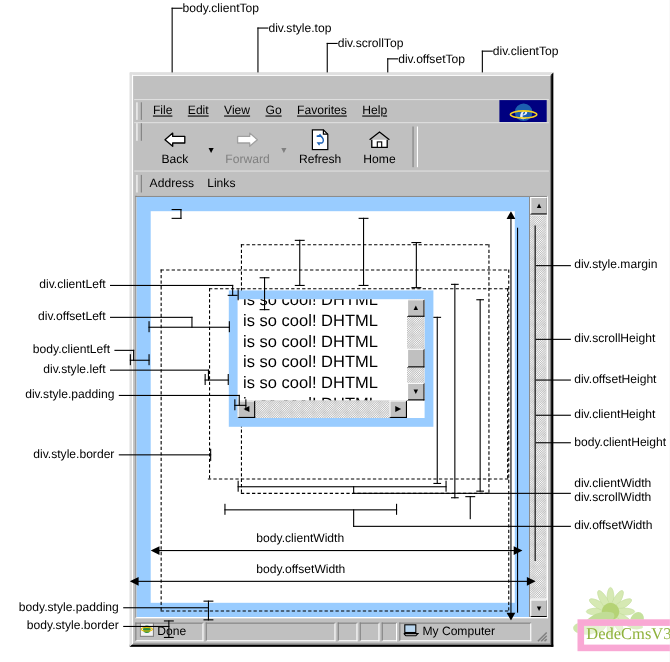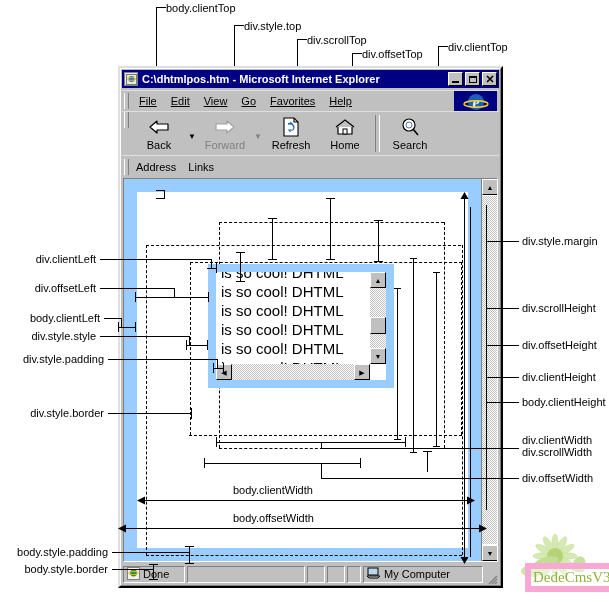--- a/index.html
+++ b/index.html
@@ -246,43 +246,20 @@
   <div class="ln h" style="left:352px;top:53px;width:10px;"></div>
   <div class="ln v" style="left:352px;top:53px;height:200px;"></div>
 
   <div class="lab" style="left:448px;top:41px;">div.clientTop</div>
   <div class="ln h" style="left:438px;top:46px;width:10px;"></div>
   <div class="ln v" style="left:438px;top:46px;height:214px;"></div>
 
   <div class="ie">
     <div class="ie-in"></div>
 
-    <div class="titlebar">
-      <div class="ie-logo-sm">
-        <svg width="11" height="11" viewBox="0 0 11 11" aria-hidden="true">
-          <rect x="0.5" y="0.5" width="10" height="10" fill="#e8e8e8" stroke="#7a7a7a"></rect>
-          <circle cx="5.5" cy="5" r="3" fill="#2a6fc0"></circle>
-          <ellipse cx="5.5" cy="5" rx="4.2" ry="1.4" fill="none" stroke="#f0c000" stroke-width="1"></ellipse>
-        </svg>
-      </div>
-      <div class="title-txt">C:\dhtmlpos.htm - Microsoft Internet Explorer</div>
-      <div class="wbtns">
-        <div class="wbtn">
-          <span style="display:block;width:7px;height:2px;background:#000;margin-top:6px;"></span>
-        </div>
-        <div class="wbtn">
-          <span style="display:block;width:8px;height:7px;border:1px solid #000;border-top-width:2px;box-sizing:border-box;"></span>
-        </div>
-        <div class="wbtn">
-          <svg width="8" height="8" viewBox="0 0 8 8" aria-hidden="true">
-            <path d="M1 1 L7 7 M7 1 L1 7" stroke="#000" stroke-width="1.6" fill="none"></path>
-          </svg>
-        </div>
-      </div>
-    </div>
 
     <div class="menubar">
       <div class="grip"></div>
       <div class="menu-item"><u>File</u></div>
       <div class="menu-item"><u>Edit</u></div>
       <div class="menu-item"><u>View</u></div>
       <div class="menu-item"><u>Go</u></div>
       <div class="menu-item"><u>Favorites</u></div>
       <div class="menu-item"><u>Help</u></div>
       <div class="ie-badge">
@@ -329,30 +306,20 @@
         <div class="tb-ico">
           <svg width="22" height="18" viewBox="0 0 22 18" aria-hidden="true">
             <path d="M2 9 L11 2 L20 9" fill="none" stroke="#000" stroke-width="1.2"></path>
             <path d="M4 9 V16 H18 V9" fill="#fff" stroke="#000" stroke-width="1.2"></path>
             <rect x="9" y="11" width="4" height="5" fill="#fff" stroke="#000" stroke-width="1"></rect>
           </svg>
         </div>
         <span>Home</span>
       </div>
       <div class="tb-sep"></div>
-      <div class="tb-btn">
-        <div class="tb-ico">
-          <svg width="20" height="20" viewBox="0 0 20 20" aria-hidden="true">
-            <circle cx="9" cy="8" r="6" fill="#fff" stroke="#000" stroke-width="1.2"></circle>
-            <circle cx="9" cy="8" r="3" fill="none" stroke="#4a7ab5" stroke-width="1"></circle>
-            <path d="M13 12 L18 18" stroke="#000" stroke-width="1.6"></path>
-          </svg>
-        </div>
-        <span>Search</span>
-      </div>
     </div>
 
     <div class="addrbar">
       <div class="grip"></div>
       <span class="addr-lbl">Address</span>
       <span class="links-lbl">Links</span>
     </div>
 
     <div class="client">
 
@@ -441,21 +408,21 @@
   <div class="ln v" style="left:135px;top:292px;height:10px;"></div>
   <div class="ln v" style="left:208px;top:292px;height:10px;"></div>
 
   <div class="lab r" style="left:0;top:312px;width:100px;">body.clientLeft</div>
   <div class="ln h" style="left:104px;top:318px;width:18px;"></div>
   <div class="ln v" style="left:121px;top:318px;height:10px;"></div>
   <div class="ln h" style="left:118px;top:327px;width:18px;"></div>
   <div class="ln v" style="left:118px;top:322px;height:10px;"></div>
   <div class="ln v" style="left:135px;top:322px;height:10px;"></div>
 
-  <div class="lab r" style="left:0;top:330px;width:96px;">div.style.style</div>
+  <div class="lab r" style="left:0;top:330px;width:96px;">div.style.left</div>
   <div class="ln h" style="left:100px;top:336px;width:90px;"></div>
   <div class="ln v" style="left:189px;top:336px;height:10px;"></div>
   <div class="ln h" style="left:186px;top:345px;width:22px;"></div>
   <div class="ln v" style="left:186px;top:340px;height:10px;"></div>
   <div class="ln v" style="left:207px;top:340px;height:10px;"></div>
 
   <div class="lab r" style="left:0;top:353px;width:104px;">div.style.padding</div>
   <div class="ln h" style="left:108px;top:359px;width:110px;"></div>
   <div class="ln v" style="left:217px;top:359px;height:10px;"></div>
   <div class="ln h" style="left:213px;top:368px;width:11px;"></div>

